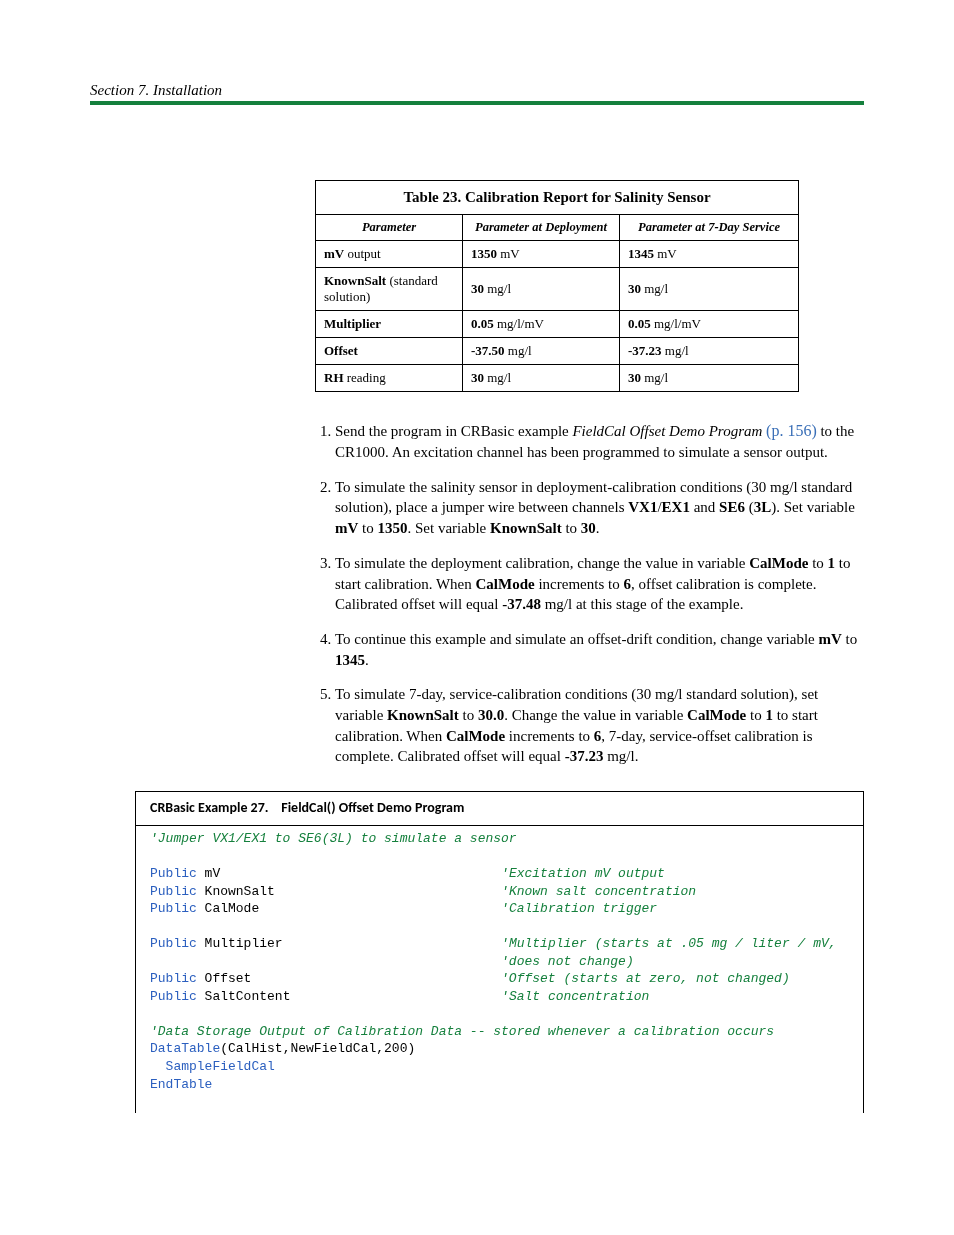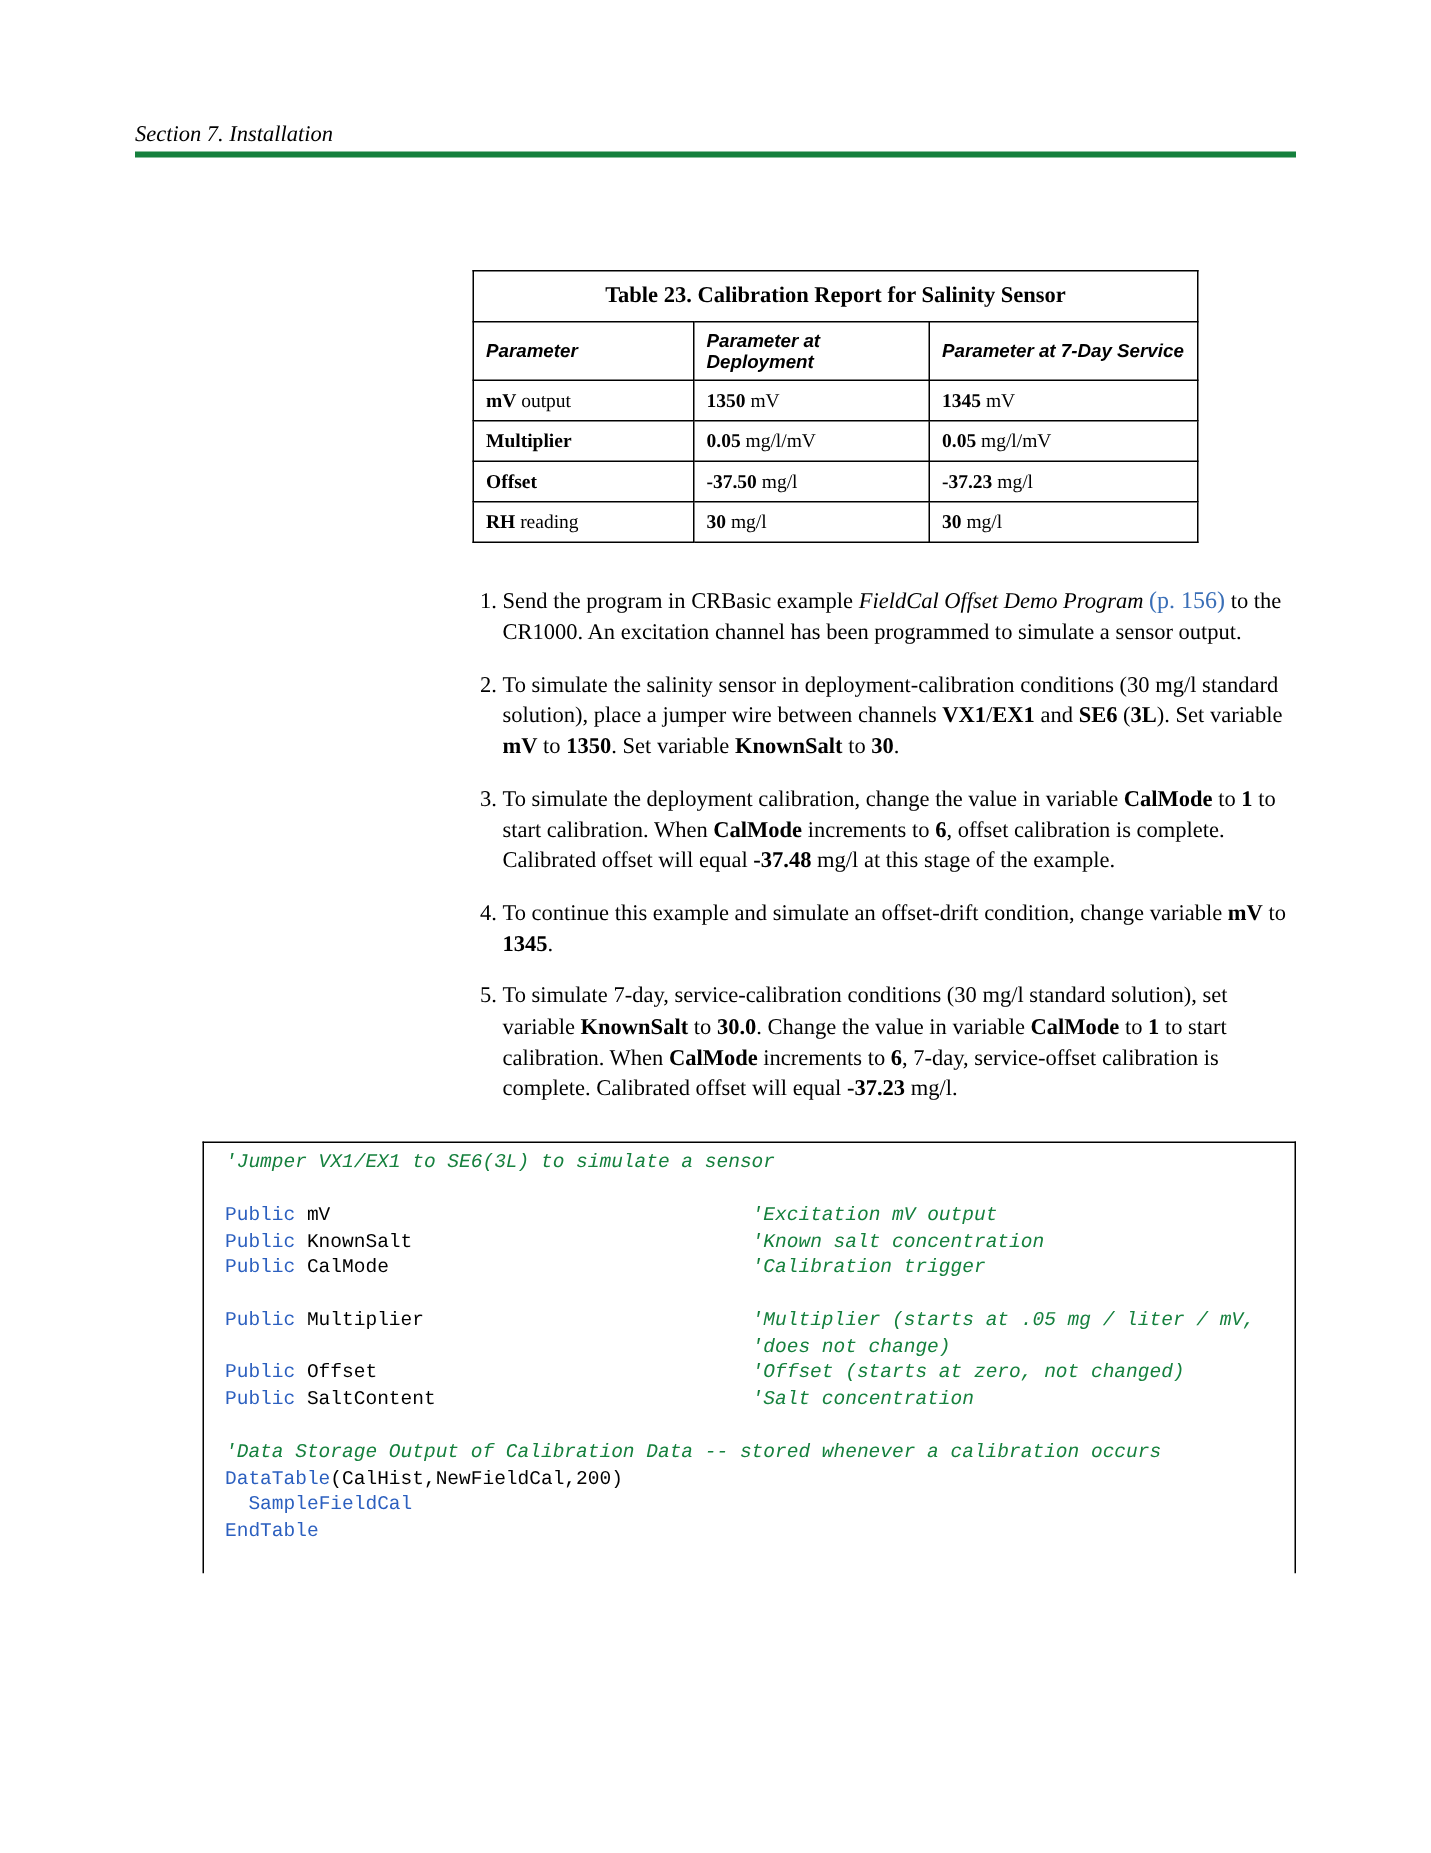--- a/index.html
+++ b/index.html
@@ -41,22 +41,22 @@
     padding: 8px 4px;
   }
   table.cal th, table.cal td {
     border: 1px solid #000;
     padding: 5px 8px;
     text-align: left;
     vertical-align: middle;
     font-size: 13px;
   }
   table.cal th {
-    text-align: left;
-    font-family: Liberation Sans, sans-serif;
+    text-align: center;
+    font-family: Liberation Serif, serif;
     font-style: italic;
     font-weight: bold;
     font-size: 12.5px;
   }
   .b { font-weight: bold; }
   ol.steps {
     padding-left: 20px;
     margin: 0;
   }
   ol.steps li {
@@ -110,20 +110,25 @@
           <th>Parameter at 7-Day Service</th>
         </tr>
       </thead>
       <tbody>
         <tr>
           <td><span class="b">mV</span><span> output</span></td>
           <td><span class="b">1350</span><span> mV</span></td>
           <td><span class="b">1345</span><span> mV</span></td>
         </tr>
         <tr>
+          <td><span class="b">KnownSalt</span><span> (standard solution)</span></td>
+          <td><span class="b">30</span><span> mg/l</span></td>
+          <td><span class="b">30</span><span> mg/l</span></td>
+        </tr>
+        <tr>
           <td><span class="b">Multiplier</span><span></span></td>
           <td><span class="b">0.05</span><span> mg/l/mV</span></td>
           <td><span class="b">0.05</span><span> mg/l/mV</span></td>
         </tr>
         <tr>
           <td><span class="b">Offset</span><span></span></td>
           <td><span class="b">-37.50</span><span> mg/l</span></td>
           <td><span class="b">-37.23</span><span> mg/l</span></td>
         </tr>
         <tr>
@@ -147,20 +152,23 @@
       <li>
         <span>To continue this example and simulate an offset-drift condition, change variable </span><span class="b">mV</span><span> to </span><span class="b">1345</span><span>.</span>
       </li>
       <li>
         <span>To simulate 7-day, service-calibration conditions (30 mg/l standard solution), set variable </span><span class="b">KnownSalt</span><span> to </span><span class="b">30.0</span><span>. Change the value in variable </span><span class="b">CalMode</span><span> to </span><span class="b">1</span><span> to start calibration. When </span><span class="b">CalMode</span><span> increments to </span><span class="b">6</span><span>, 7-day, service-offset calibration is complete. Calibrated offset will equal </span><span class="b">-37.23</span><span> mg/l.</span>
       </li>
     </ol>
   </div>
 
   <div class="code-box">
+    <div class="code-title">
+      <span>CRBasic Example 27.</span>&nbsp;&nbsp;&nbsp;&nbsp;<span>FieldCal() Offset Demo Program</span>
+    </div>
 <div class="code-body"><span class="cmt">'Jumper VX1/EX1 to SE6(3L) to simulate a sensor</span>
 
 <span class="kw">Public</span><span> mV</span>                                    <span class="cmt">'Excitation mV output</span>
 <span class="kw">Public</span><span> KnownSalt</span>                             <span class="cmt">'Known salt concentration</span>
 <span class="kw">Public</span><span> CalMode</span>                               <span class="cmt">'Calibration trigger</span>
 
 <span class="kw">Public</span><span> Multiplier</span>                            <span class="cmt">'Multiplier (starts at .05 mg / liter / mV,</span>
                                              <span class="cmt">'does not change)</span>
 <span class="kw">Public</span><span> Offset</span>                                <span class="cmt">'Offset (starts at zero, not changed)</span>
 <span class="kw">Public</span><span> SaltContent</span>                           <span class="cmt">'Salt concentration</span>

